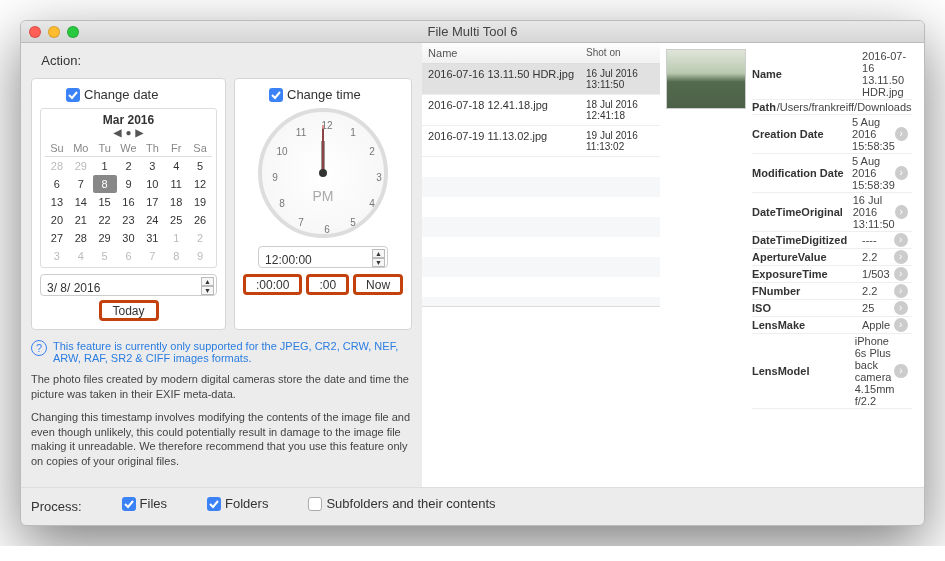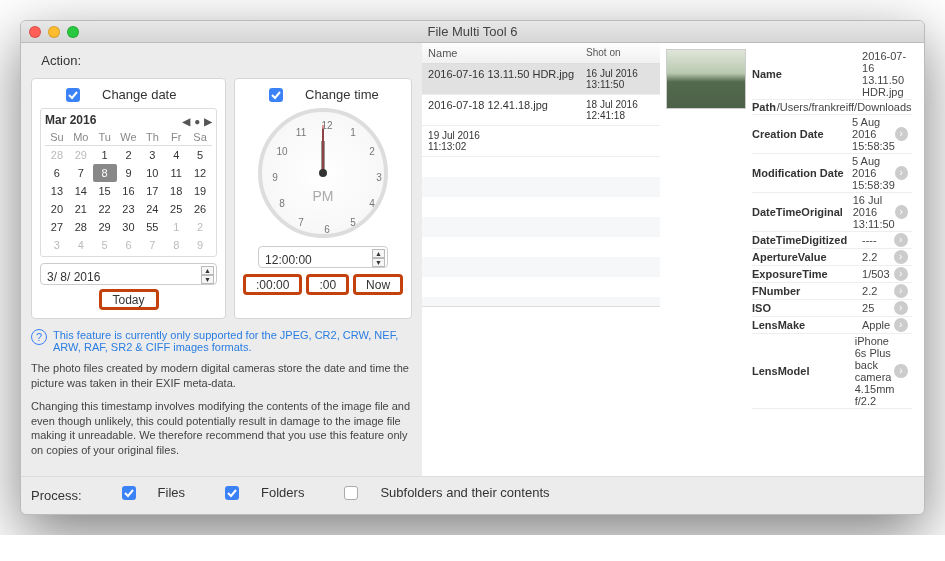--- a/index.html
+++ b/index.html
@@ -28,25 +28,25 @@
     justify-content:space-between;
   }
   .select .arrow { width:16px; height:16px; background:#3b82f6; border-radius:3px; display:flex; flex-direction:column; align-items:center; justify-content:center; }
   .select .arrow::before, .select .arrow::after { content:""; border:3px solid transparent; }
   .select .arrow::before { border-bottom-color:white; margin-bottom:1px; }
   .select .arrow::after  { border-top-color:white; }
   .panels { display:flex; gap:8px; margin-bottom:10px; }
   .panel { background:#fff; border:1px solid #d6d6d6; border-radius:4px; padding:8px; }
   .panel.date { width:195px; }
   .panel.time { flex:1; }
-  .chk { display:flex; align-items:center; gap:22px; font-size:13px; margin-bottom:6px;padding-left:26px;}
+  .chk { display:flex; align-items:center; gap:4px; font-size:13px; margin-bottom:6px;padding-left:26px;}
   .chk .box { width:14px; height:14px; border-radius:3px; background:#3b82f6; display:flex; align-items:center; justify-content:center; }
   .chk .box.empty { background:#fff; border:1px solid #aaa; }
   .chk .box svg { width:10px; height:10px; }
-  .calhead { display:flex; align-items:flex-end; justify-content:space-between; font-weight:bold; font-size:12px; padding:2px 0;}
+  .calhead { display:flex; align-items:center; justify-content:space-between; font-weight:bold; font-size:12px; padding:2px 0;flex-direction:column;}
   .calnav { display:flex; gap:4px; align-items:center; }
   .calnav span { font-size:10px; color:#555; cursor:default;}
   .daygrid { display:grid; grid-template-columns:repeat(7,1fr); text-align:center; font-size:11px; }
   .daygrid .dh { color:#888; padding:2px 0; border-bottom:1px solid #ddd; }
   .daygrid .d { padding:3px 0; color:#333; }
   .daygrid .d.mute { color:#bbb; }
   .daygrid .d.sel { background:#888; color:#fff; border-radius:2px; }
   .dateinput { height:22px; border:1px solid #ccc; border-radius:4px; display:flex; align-items:flex-end; justify-content:space-between; padding:0 2px 0 6px; font-size:12px; margin-top:6px;}
   .stepper { display:flex; flex-direction:column; }
   .stepper div { width:13px; height:9px; border:1px solid #bbb; font-size:7px; text-align:center; line-height:7px; background:#f6f6f6;}
@@ -157,21 +157,21 @@
                 <div class="d ">21</div>
                 <div class="d ">22</div>
                 <div class="d ">23</div>
                 <div class="d ">24</div>
                 <div class="d ">25</div>
                 <div class="d ">26</div>
                 <div class="d ">27</div>
                 <div class="d ">28</div>
                 <div class="d ">29</div>
                 <div class="d ">30</div>
-                <div class="d ">55</div>
+                <div class="d ">31</div>
                 <div class="d mute">1</div>
                 <div class="d mute">2</div>
                 <div class="d mute">3</div>
                 <div class="d mute">4</div>
                 <div class="d mute">5</div>
                 <div class="d mute">6</div>
                 <div class="d mute">7</div>
                 <div class="d mute">8</div>
                 <div class="d mute">9</div>
               </div>
@@ -247,20 +247,21 @@
         <div id="filerows">
             <div class="frow sel">
               <div class="c1">2016-07-16 13.11.50 HDR.jpg</div>
               <div class="c2">16 Jul 2016 13:11:50</div>
             </div>
             <div class="frow">
               <div class="c1">2016-07-18 12.41.18.jpg</div>
               <div class="c2">18 Jul 2016 12:41:18</div>
             </div>
             <div class="frow">
+              <div class="c1">2016-07-19 11.13.02.jpg</div>
               <div class="c2">19 Jul 2016 11:13:02</div>
             </div>
           </div>
         <div class="stripes"></div>
       </div>
 
       <div class="details">
         <div class="thumb"></div>
         <div class="proplist" id="proplist">
             <div class="prop">

